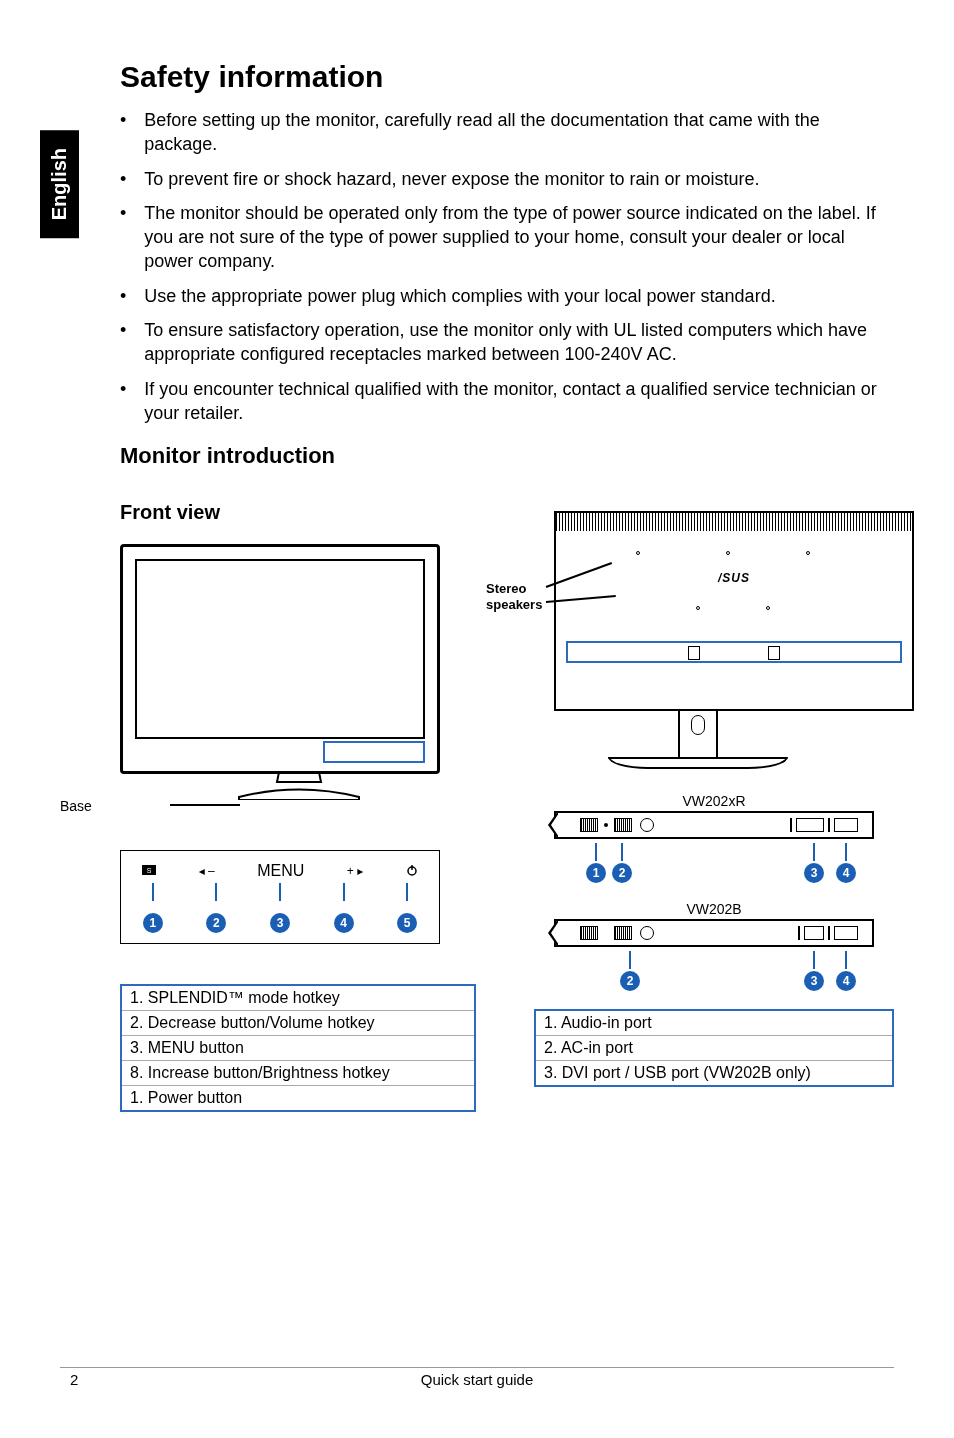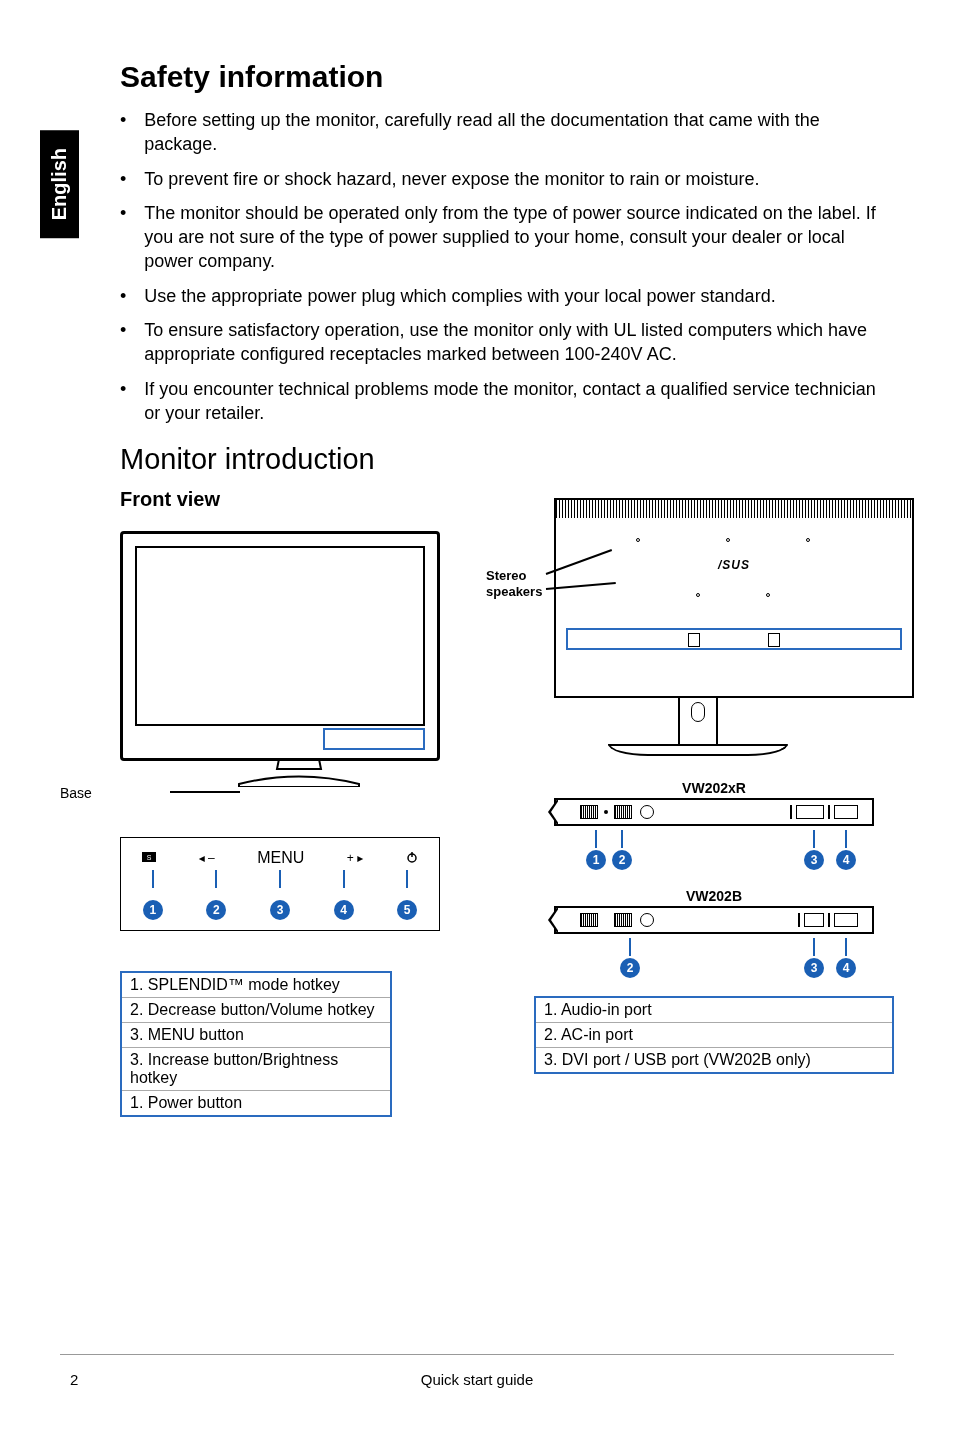--- a/index.html
+++ b/index.html
@@ -1,61 +1,61 @@
 <!DOCTYPE html>
 <html><head>
 <meta charset="utf-8">
 <style>
   * { box-sizing: border-box; margin: 0; padding: 0; }
   body { font-family: Arial, Helvetica, sans-serif; background: #fff; color: #000; width: 954px; margin: 0 auto; position: relative; }
   .page { padding: 60px 60px 40px 60px; position: relative; min-height: 1438px; }
   .lang-tab { position: absolute; left: 40px; top: 130px; background: #000; color: #fff; padding: 18px 8px; writing-mode: vertical-rl; text-orientation: mixed; font-weight: bold; font-size: 20px; transform: rotate(180deg); }
   .content { margin-left: 60px; }
   h1 { font-size: 30px; font-weight: bold; margin-bottom: 14px; }
-  h2 { font-size: 29px; font-weight: normal; margin-top: 18px; margin-bottom: 2px; }
+  h2 { font-size: 22px; font-weight: bold; margin-top: 18px; margin-bottom: 22px; }
   h3 { font-size: 20px; font-weight: bold; margin-top: 10px; margin-bottom: 20px; }
   ul.bullets { list-style: none; padding: 0; }
   ul.bullets li { display: flex; gap: 18px; margin-bottom: 10px; font-size: 18px; line-height: 1.35; }
   ul.bullets li .dot { flex: 0 0 auto; }
   .views { display: flex; gap: 56px; }
   .col { flex: 1; }
   .front-fig, .rear-fig { margin-top: 20px; }
   .monitor-front { width: 320px; height: 230px; border: 3px solid #000; border-radius: 4px; position: relative; background: #fff; }
   .screen { position: absolute; left: 12px; right: 12px; top: 12px; bottom: 32px; border: 2px solid #000; }
   .button-bar-highlight { position: absolute; left: 200px; right: 12px; bottom: 8px; height: 22px; border: 2px solid #2a6bbf; }
   .stand { width: 140px; height: 28px; margin: -2px auto 0; position: relative; }
   .base-label { position: absolute; left: -60px; top: 254px; font-weight: normal; font-size: 14px; }
   .base-line { position: absolute; left: 50px; top: 260px; width: 70px; height: 2px; background: #000; }
   .front-buttons-panel { margin-top: 50px; width: 320px; border: 1px solid #000; position: relative; padding: 8px 0 60px 0; }
   .btn-row { display: flex; justify-content: space-around; align-items: center; height: 24px; font-size: 12px; }
   .callout-row { display: flex; justify-content: space-around; position: absolute; bottom: 10px; left: 0; right: 0; }
   .callout { width: 20px; height: 20px; border-radius: 50%; background: #1a5fb4; color: #fff; display: flex; align-items: center; justify-content: center; font-size: 12px; font-weight: bold; }
-  .legend { margin-top: 40px; border: 2px solid #2a6bbf; width: 272px; }
+  .legend { margin-top: 40px; border: 2px solid #2a6bbf; width: 356px; }
   .legend div { padding: 3px 8px; font-size: 16px; border-bottom: 1px solid #aaa; }
   .legend div:last-child { border-bottom: none; }
   .rear-monitor { width: 287px; position: relative; }
   .rear-top { width: 360px; height: 20px; border: 2px solid #000; border-bottom: none; background: repeating-linear-gradient(90deg, #000 0 1px, #fff 1px 3px); }
   .rear-body { width: 360px; height: 180px; border: 2px solid #000; border-top: none; position: relative; }
   .rear-logo { position: absolute; left: 50%; top: 40px; transform: translateX(-50%); font-size: 12px; font-weight: bold; letter-spacing: 1px; font-style: italic; }
   .rear-ports-highlight { position: absolute; left: 10px; right: 10px; top: 110px; height: 22px; border: 2px solid #2a6bbf; }
   .stereo-label { position: absolute; left: -70px; top: 50px; font-size: 13px; font-weight: bold; line-height: 1.2; }
   .stereo-line1 { position: absolute; left: -10px; top: 55px; width: 70px; height: 2px; background: #000; transform: rotate(-20deg); transform-origin: left; }
   .stereo-line2 { position: absolute; left: -10px; top: 70px; width: 70px; height: 2px; background: #000; transform: rotate(-5deg); transform-origin: left; }
   .rear-stand { margin: -2px auto 0; width: 40px; height: 50px; border: 2px solid #000; border-top: none; position: relative; }
   .rear-base { margin: -2px auto 0; width: 180px; height: 12px; border: 2px solid #000; border-radius: 0 0 40px 40px / 0 0 12px 12px; }
   .port-panel { margin-top: 24px; width: 320px; margin-left: auto; margin-right: auto; }
-  .port-label { text-align: center; font-weight: bold; font-size: 14px; margin-bottom: 2px; }
+  .port-label { text-align: center; font-weight: normal; font-size: 14px; margin-bottom: 2px; }
   .port-bar { height: 28px; border: 2px solid #000; position: relative; background: #fff; }
   .port-bar .edge { position: absolute; left: -8px; top: -2px; bottom: -2px; width: 0; height: 0; border-top: 14px solid transparent; border-bottom: 14px solid transparent; border-right: 10px solid #000; }
   .port-bar .edge-inner { position: absolute; left: -5px; top: 0; bottom: 0; width: 0; height: 0; border-top: 12px solid transparent; border-bottom: 12px solid transparent; border-right: 8px solid #fff; }
   .ports { display: flex; position: absolute; left: 20px; right: 10px; top: 2px; bottom: 2px; align-items: center; }
   .pgap { flex: 1; }
   .port-icon { height: 14px; margin: 0 4px; border: 1px solid #000; }
   .callout-row-ports { display: flex; position: relative; height: 40px; margin-top: 4px; }
-  .footer { position: absolute; bottom: 50px; left: 0; right: 0; text-align: center; font-size: 15px; border-top: 0.5px solid #999; padding-top: 16px; margin: 0 60px; }
+  .footer { position: absolute; bottom: 50px; left: 0; right: 0; text-align: center; font-size: 15px; border-top: 0.5px solid #999; padding-top: 3px; margin: 0 60px; }
   .pagenum { position: absolute; bottom: 50px; left: 70px; font-size: 15px; padding-top: 12px; }
   .vline { width: 2px; background: #1a5fb4; height: 18px; margin: 0 auto 2px; }
 </style>
 </head>
 <body>
 
 <div class="page">
   <div class="lang-tab">English</div>
 
   <div class="content">
@@ -76,21 +76,21 @@
       <li>
           <span class="dot">•</span>
           <span>Use the appropriate power plug which complies with your local power standard.</span>
         </li>
       <li>
           <span class="dot">•</span>
           <span>To ensure satisfactory operation, use the monitor only with UL listed  computers which have appropriate configured receptacles marked between 100-240V AC.</span>
         </li>
       <li>
           <span class="dot">•</span>
-          <span>If you encounter technical problems mode the monitor, contact a qualified service technician or your retailer.</span>
+          <span>If you encounter technical qualified with the monitor, contact a qualified service technician or your retailer.</span>
         </li>
     </ul>
 
     <h2>Monitor introduction</h2>
 
     <div class="views">
 
       <div class="col" style="position:relative;">
         <h3>Front view</h3>
 
@@ -135,21 +135,21 @@
             <div class="callout">3</div>
             <div class="callout">4</div>
             <div class="callout">5</div>
           </div>
         </div>
 
         <div class="legend">
           <div>1. SPLENDID™ mode hotkey</div>
           <div>2. Decrease button/Volume hotkey</div>
           <div>3. MENU button</div>
-          <div>3. Increase button/Brightness hotkey</div>
+          <div>8. Increase button/Brightness hotkey</div>
           <div>1. Power button</div>
         </div>
       </div>
 
       <div class="col">
 
         <div class="rear-fig">
           <div class="rear-monitor" style="margin-left:20px;">
             <div class="rear-top"></div>
             <div class="rear-body">

